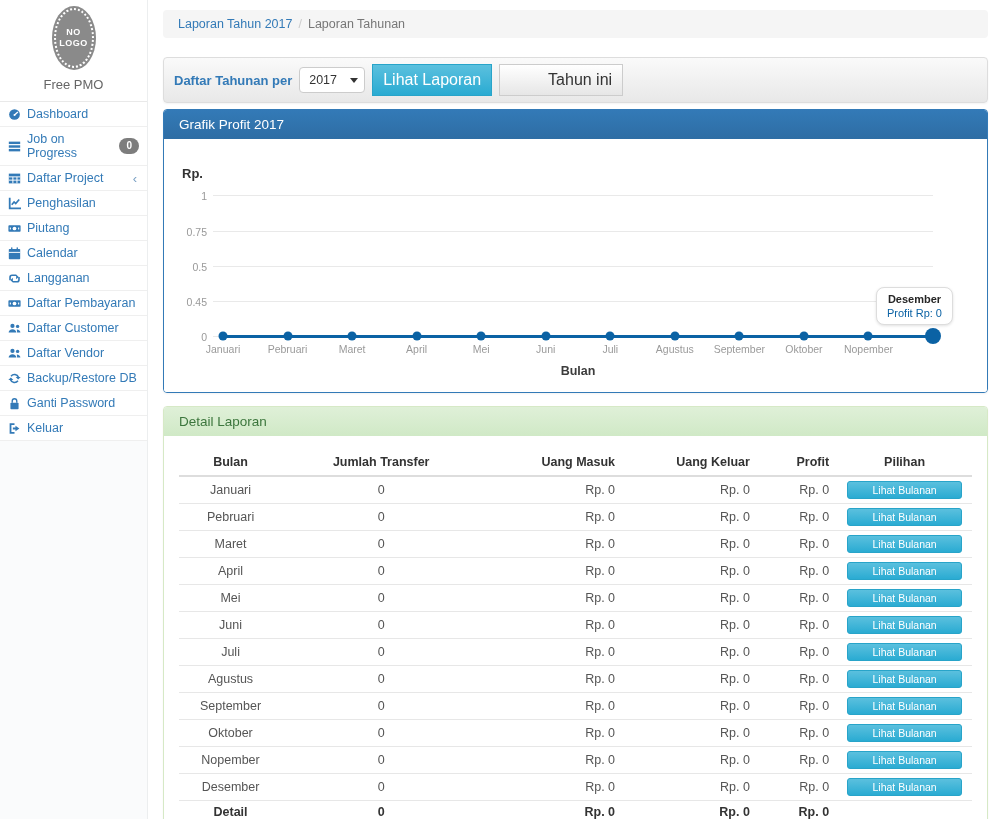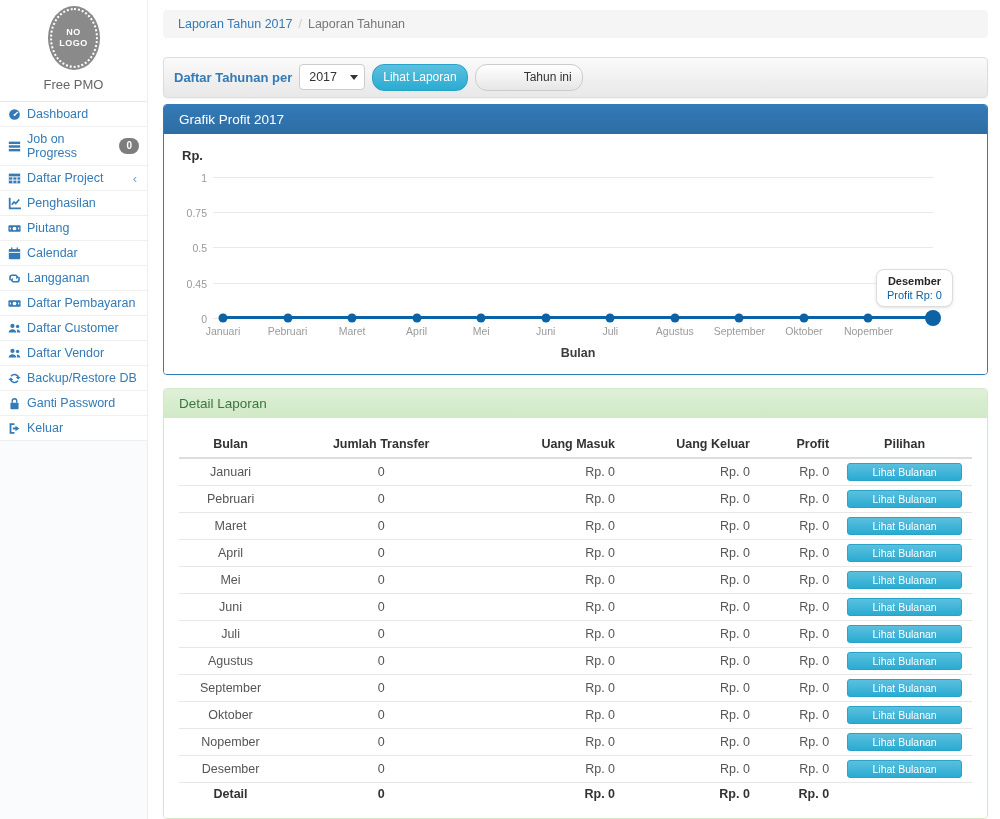--- a/index.html
+++ b/index.html
@@ -15,21 +15,21 @@
   .page { display: flex; align-items: stretch; min-height: 770px; }
 
   
   .sidebar {
     width: 148px; flex: 0 0 148px;
     background: #fafbfc;
     border-right: 1px solid #eceeef;
   }
   .brand-block { background: #fff; text-align: center; padding: 8px 0 9px; }
   .logo {
-    width: 48px; height: 60px; margin: 0 auto;
+    width: 40px; height: 60px; margin: 0 auto;
     border-radius: 50%;
     background: #8a8a8a;
     border: 2px dotted #fff;
     box-shadow: 0 0 0 2px #8a8a8a;
     display: flex; align-items: center; justify-content: center;
   }
   .logo span {
     color: #fff; font-size: 9px; font-weight: bold; letter-spacing: .5px;
     width: 36px; text-align: center; line-height: 1.25;
   }
@@ -76,21 +76,21 @@
     border: 1px solid #ccc; border-radius: 4px; background: #fff;
     font-family: inherit; font-size: 12.5px; color: #333;
     padding: 0 18px 0 9px;
   }
   .select-wrap::after {
     content: ""; position: absolute; right: 7px; top: 11px;
     border-left: 4px solid transparent; border-right: 4px solid transparent;
     border-top: 5px solid #333; pointer-events: none;
   }
   .btn {
-    display: inline-block; border-radius: 12px; font-size: 12px;
+    display: inline-block; border-radius: 0; font-size: 16px;
     padding: 4px 10px; cursor: pointer; line-height: 1.4;
     border: 1px solid transparent; font-family: inherit;
   }
   .btn-info {
     color: #fff; background: linear-gradient(#5bc0de, #2aabd2);
     border-color: #28a4c9;
   }
   .btn-default {
     color: #333; background: linear-gradient(#fff, #e6e6e6);
     border-color: #ccc;
@@ -99,21 +99,21 @@
 
   .panel { border-radius: 4px; margin-bottom: 13px; box-shadow: 0 1px 2px rgba(0,0,0,.05); }
   .panel-heading { padding: 7px 15px; border-radius: 3px 3px 0 0; font-size: 13.5px; }
   .panel-primary { border: 1px solid #337ab7; }
   .panel-primary .panel-heading { background: linear-gradient(#337ab7, #2e6da4); color: #fff; }
   .panel-success { border: 1px solid #d6e9c6; }
   .panel-success .panel-heading { background: linear-gradient(#dff0d8, #d0e9c6); color: #3c763d; }
   .panel-body { background: #fff; border-radius: 0 0 3px 3px; }
 
   
-  .chart-body { padding: 14px 15px 12px; }
+  .chart-body { padding: 27px 15px 12px; }
   .chart-ylabel { font-weight: bold; font-size: 13px; color: #333; margin: 0 0 8px 3px; }
   .plot { position: relative; height: 141px; margin: 14px 39px 0 44px; }
   .grid-row { position: absolute; left: -10px; right: 0; height: 0; border-top: 1px solid #e9e9e9; }
   .ytick {
     position: absolute; left: -36px; top: 0; width: 30px;
     transform: translateY(-50%);
     text-align: right; font-size: 10.5px; color: #999;
   }
   .zero-line { position: absolute; left: 0; right: 0; bottom: -1.5px; height: 3px; background: #0b62a4; }
   .dot {

